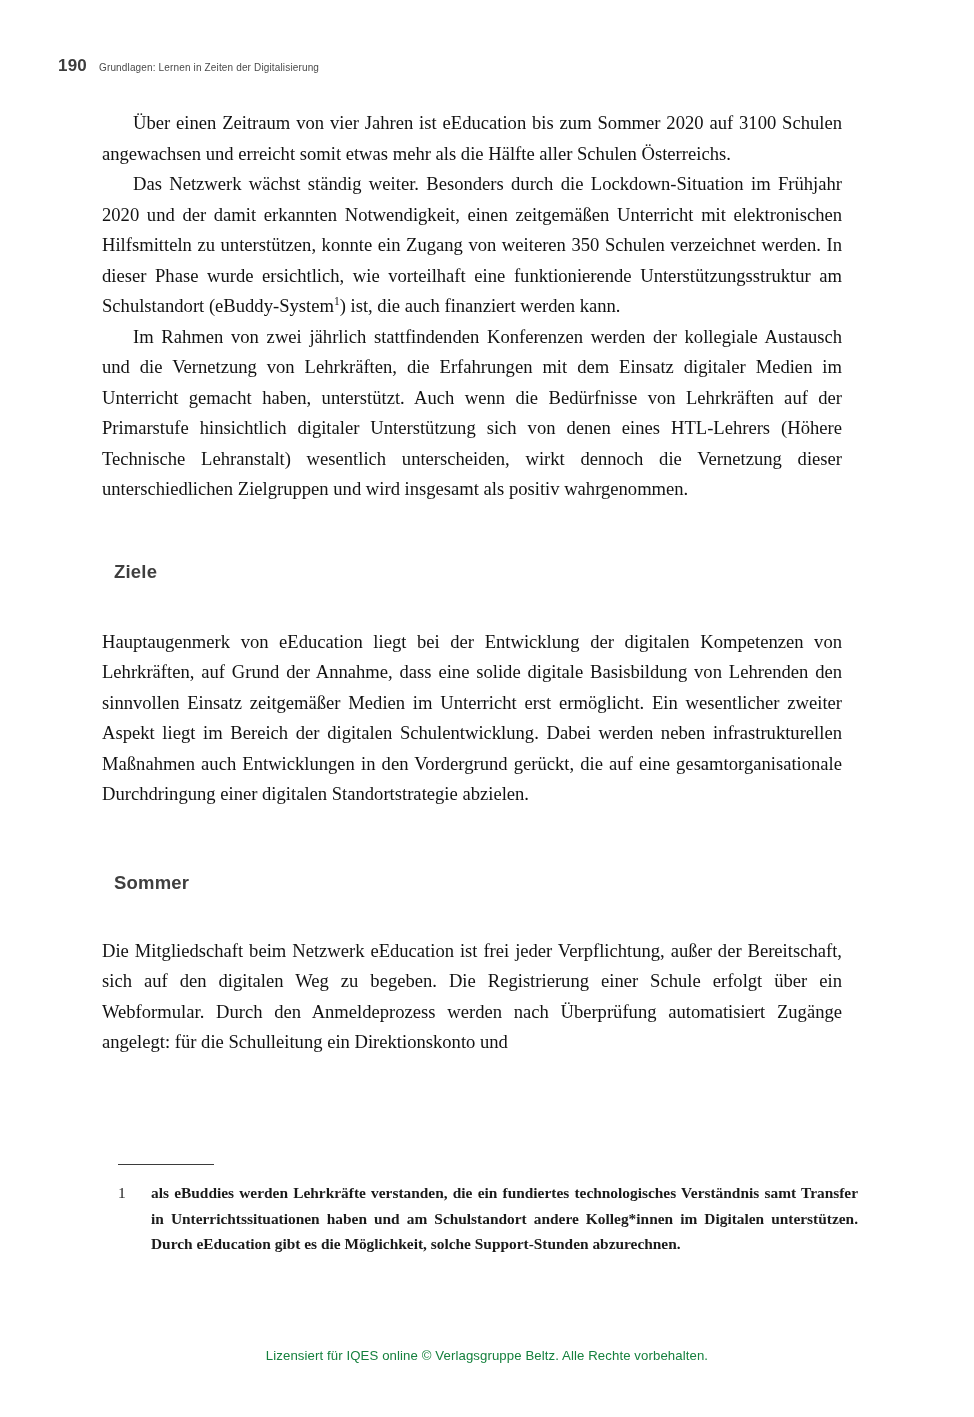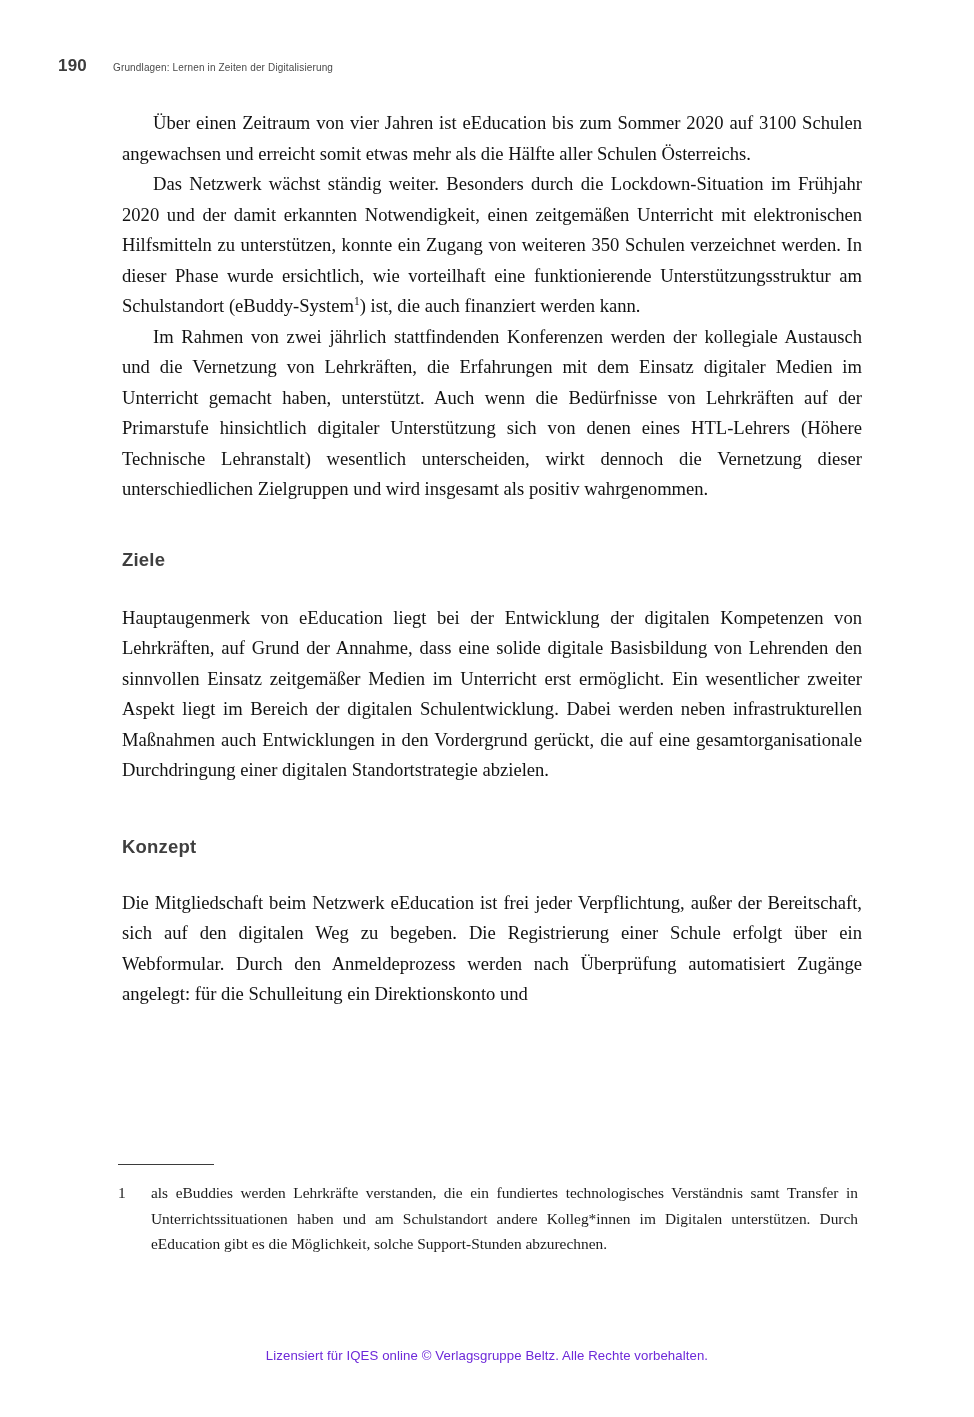--- a/index.html
+++ b/index.html
@@ -21,62 +21,62 @@
     overflow: hidden;
   }
   
   .running-head {
     position: absolute;
     top: 56px;
     left: 58px;
     right: 58px;
     display: flex;
     align-items: baseline;
-    gap: 26px;
+    gap: 12px;
   }
   .folio {
     font-family: "Liberation Sans", sans-serif;
     font-weight: bold;
     font-size: 17px;
     color: #3d3d3d;
     letter-spacing: 0.2px;
   }
   .running-title {
     font-family: "Liberation Sans", sans-serif;
     font-size: 10px;
     color: #4a4a4a;
     letter-spacing: 0.15px;
   }
 
   
   .body-col {
     position: absolute;
     top: 108px;
-    left: 122px;
+    left: 102px;
     width: 740px;
   }
   p.para {
     margin: 0;
     font-family: "Liberation Serif", serif;
     font-size: 18.6px;
     line-height: 30.5px;
     color: #121212;
     text-align: justify;
     text-justify: inter-word;
     hyphens: manual;
   }
   p.para.indent {
     text-indent: 31px;
   }
   h2.section-head {
     font-family: "Liberation Sans", sans-serif;
     font-size: 18.5px;
     font-weight: bold;
     color: #3f3f3f;
-    margin: 0;
+    margin: 12px;
     letter-spacing: 0.2px;
   }
   .sp-ziele { height: 44px; }
   .sp-after-ziele { height: 32px; }
   .sp-konzept { height: 50px; }
   .sp-after-konzept { height: 30px; }
 
   sup.fn {
     font-size: 11.5px;
     vertical-align: super;
@@ -104,32 +104,33 @@
     color: #1a1a1a;
     text-align: justify;
   }
   .fn-num {
     width: 33px;
     flex: 0 0 33px;
   }
   .fn-text {
     flex: 1 1 auto;
     text-align: justify;
+    font-weight: bold;
   }
 
   
   .page-footer {
     position: absolute;
     left: 0;
     right: 0;
     top: 1348px;
     text-align: center;
     font-family: "Liberation Sans", sans-serif;
     font-size: 13.2px;
-    color: #6d28d9;
+    color: #15803d;
     letter-spacing: 0.1px;
   }
 </style>
 </head>
 <body>
 
 <div class="page">
 
   <div class="running-head">
     <span class="folio">190</span>
@@ -144,21 +145,21 @@
 
     <p class="para indent">Im Rahmen von zwei jährlich stattfindenden Konferenzen werden der kollegiale Austausch und die Vernetzung von Lehrkräften, die Erfahrungen mit dem Einsatz digitaler Medien im Unterricht gemacht haben, unterstützt. Auch wenn die Bedürfnisse von Lehrkräften auf der Primarstufe hinsichtlich digitaler Unterstützung sich von denen eines HTL-Lehrers (Höhere Technische Lehranstalt) wesentlich unterscheiden, wirkt dennoch die Vernetzung dieser unterschiedlichen Zielgruppen und wird insgesamt als positiv wahrgenommen.</p>
 
 
     <div class="sp-ziele"></div>
     <h2 class="section-head">Ziele</h2>
     <div class="sp-after-ziele"></div>
     <p class="para">Hauptaugenmerk von eEducation liegt bei der Entwicklung der digitalen Kompetenzen von Lehrkräften, auf Grund der Annahme, dass eine solide digitale Basisbildung von Lehrenden den sinnvollen Einsatz zeitgemäßer Medien im Unterricht erst ermöglicht. Ein wesentlicher zweiter Aspekt liegt im Bereich der digitalen Schulentwicklung. Dabei werden neben infrastrukturellen Maßnahmen auch Entwicklungen in den Vordergrund gerückt, die auf eine gesamtorganisationale Durchdringung einer digitalen Standortstrategie abzielen.</p>
 
     <div class="sp-konzept"></div>
-    <h2 class="section-head">Konzept</h2>
+    <h2 class="section-head">Sommer</h2>
     <div class="sp-after-konzept"></div>
     <p class="para">Die Mitgliedschaft beim Netzwerk eEducation ist frei jeder Verpflichtung, außer der Bereitschaft, sich auf den digitalen Weg zu begeben. Die Registrierung einer Schule erfolgt über ein Webformular. Durch den Anmeldeprozess werden nach Überprüfung automatisiert Zugänge angelegt: für die Schulleitung ein Direktionskonto und</p>
 
   </div>
 
   <div class="footnote-area">
     <div class="fn-rule"></div>
     <div class="fn-item">
       <span class="fn-num">1</span>
       <span class="fn-text">als eBuddies werden Lehrkräfte verstanden, die ein fundiertes technologisches Verständnis samt Transfer in Unterrichtssituationen haben und am Schulstandort andere Kolleg*innen im Digitalen unterstützen. Durch eEducation gibt es die Möglichkeit, solche Support-Stunden abzurechnen.</span>

